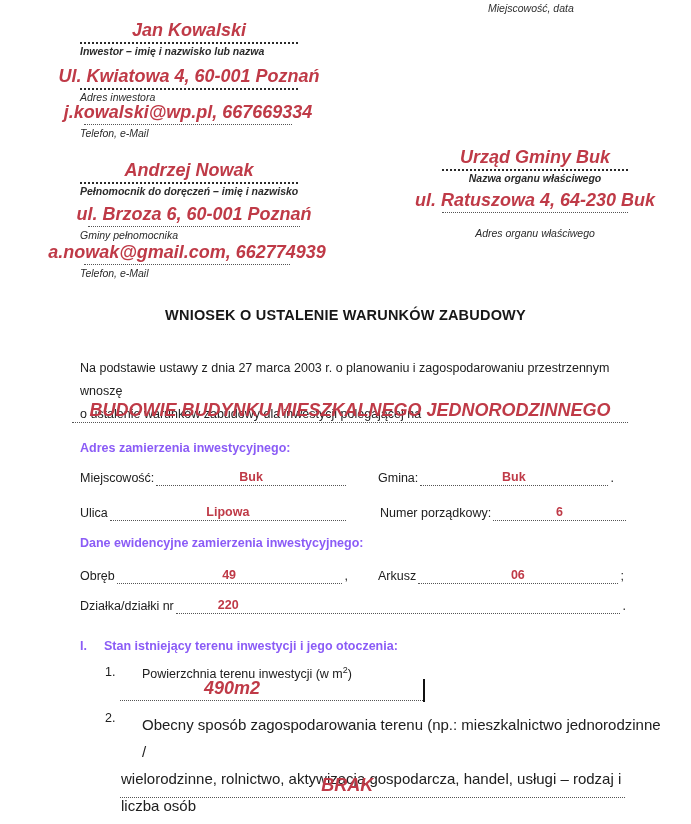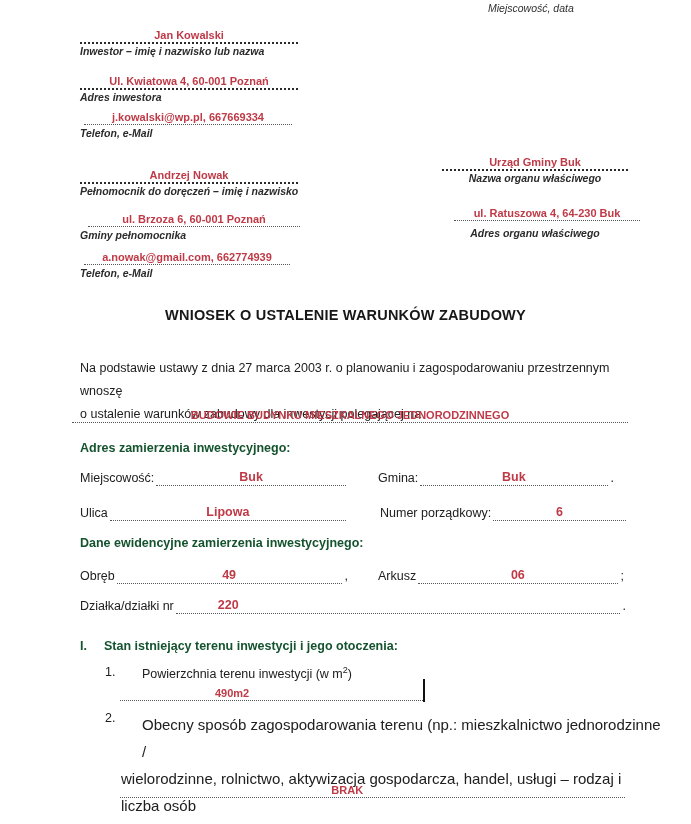--- a/index.html
+++ b/index.html
@@ -8,41 +8,41 @@
           font-family:"Liberation Sans", sans-serif; color:var(--ink); }
 
   .place-date { position:absolute; left:488px; top:2px; font-size:10.5px; font-style:italic; color:#2e2e2e; }
 
   
   .ruled { position:absolute; }
   .ruled.heavy { border-bottom:2px dotted #2a2a2a; }
   .ruled.fine  { border-bottom:1px dotted #555; }
   .rtx { position:absolute; left:50%; transform:translateX(-50%); bottom:1px;
          color:var(--red); font-weight:700; font-size:13px; white-space:nowrap; }
-  .rtx.big { font-size:11px; }
+  .rtx.big { font-size:18px;font-style:italic; }
 
-  .cap { position:absolute; font-size:10.5px; font-style:italic; color:#2b2b2b; white-space:nowrap;font-weight:bold; }
+  .cap { position:absolute; font-size:10.5px; font-style:italic; color:#2b2b2b; white-space:nowrap; }
   .cap.b { font-weight:700; }
   .cap.c { text-align:center; white-space:normal; }
 
   .title { position:absolute; left:0; right:0; top:307px; text-align:center;
            font-weight:700; font-size:14.5px; letter-spacing:.2px; color:#171717; }
 
   .intro { position:absolute; left:80px; top:357px; width:560px; font-size:12.5px; line-height:23px; color:#202020; }
 
   
   .frow { position:absolute; display:flex; align-items:flex-end; height:20px; font-size:12.5px; color:#202020; }
   .frow .lbl { white-space:nowrap; padding-bottom:1px; }
   .frow .dl  { flex:1; position:relative; height:100%; border-bottom:1px dotted #555; margin-left:2px; }
   .frow .val { position:absolute; left:50%; transform:translateX(-50%); bottom:1px;
                color:var(--red); font-weight:700; font-size:12.5px; white-space:nowrap; }
   .frow .val.off-left { left:42px; transform:none; }
   .frow .sfx { padding-left:3px; padding-bottom:1px; }
 
-  .h-bold { position:absolute; font-weight:700; font-size:12.5px; color:#14532d; white-space:nowrap; }
+  .h-bold { position:absolute; font-weight:700; font-size:12.5px; color:#8b5cf6; white-space:nowrap; }
 
   .num { position:absolute; font-size:12.5px; color:#202020; }
   .itx { position:absolute; font-size:12.5px; color:#202020; }
   .item2-lines { position:absolute; left:121px; top:711px; width:540px; font-size:15px; line-height:27px; color:#202020; }
   .item2-lines .first { padding-left:21px; }
 
   .caret { position:absolute; width:1.5px; background:#111; }
   sup { font-size:9px; }
 </style>
 </head>
@@ -80,21 +80,21 @@
   <div class="ruled fine" style="left:84px; top:240px; width:206px; height:24px;">
     <span class="rtx big">a.nowak@gmail.com, 662774939</span>
   </div>
   <div class="cap" style="left:80px; top:267px;">Telefon, e-Mail</div>
 
   <div class="ruled heavy" style="left:442px; top:145px; width:186px; height:24px;">
     <span class="rtx big">Urząd Gminy Buk</span>
   </div>
   <div class="cap b c" style="left:442px; top:172px; width:186px;">Nazwa organu właściwego</div>
 
-  <div class="ruled fine" style="left:442px; top:196px; width:186px; height:24px;margin-left:12px;">
+  <div class="ruled fine" style="left:442px; top:188px; width:186px; height:24px;">
     <span class="rtx big">ul. Ratuszowa 4, 64-230 Buk</span>
   </div>
   <div class="cap c" style="left:442px; top:227px; width:186px;">Adres organu właściwego</div>
 
   <div class="title">WNIOSEK O USTALENIE WARUNKÓW ZABUDOWY</div>
 
   <div class="intro">
     <div>Na podstawie ustawy z dnia 27 marca  2003 r. o planowaniu i zagospodarowaniu przestrzennym wnoszę</div>
     <div>o ustalenie warunków zabudowy dla inwestycji polegającej na</div>
   </div>

